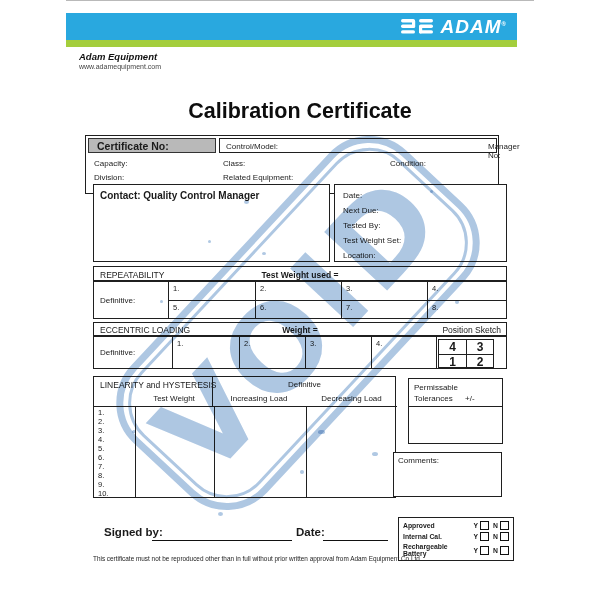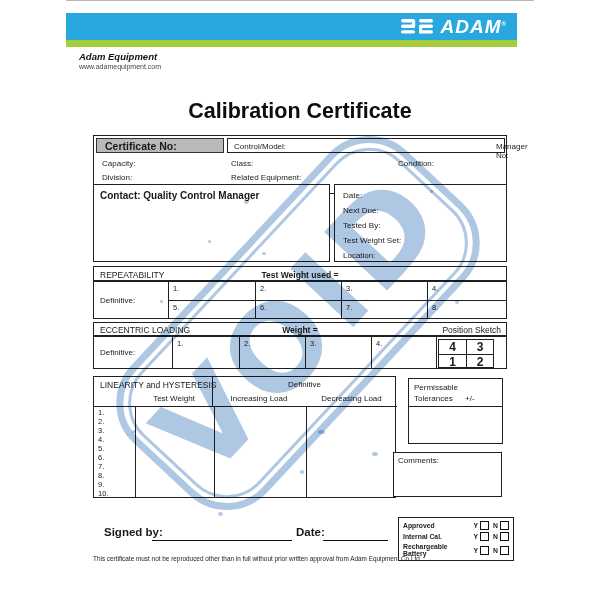--- a/index.html
+++ b/index.html
@@ -14,21 +14,21 @@
   #top-edge{left:66px;top:0;width:468px;height:1px;background:#b9b9b9;}
   #banner{left:66px;top:13px;width:451px;height:27px;background:var(--banner,#29a8df);
           display:flex;align-items:center;justify-content:flex-end;padding-right:10px;box-sizing:border-box;}
   #stripe{left:66px;top:40px;width:451px;height:7px;background:var(--stripe,#a4ce3c);}
   #brand{color:#fff;font-style:italic;font-weight:bold;font-size:19px;letter-spacing:1px;line-height:1;}
   #brand sup{font-size:6px;font-style:normal;}
   #company{left:79px;top:51px;font-size:9.5px;font-weight:bold;font-style:italic;color:#111;}
   #website{left:79px;top:63px;font-size:7px;color:#444;}
   #doc-title{left:90px;top:99px;width:420px;text-align:center;font-size:21.5px;font-weight:bold;color:#0d0d0d;}
   
-  #info-table{left:93px;top:135px;width:414px;height:59px;}
+  #info-table{left:85px;top:135px;width:414px;height:59px;}
   #cert-no-cell{left:2px;top:2px;width:128px;height:15px;background:var(--cert_cell,#b9b9b9);
                 border:1px solid #333;display:flex;align-items:center;padding-left:8px;box-sizing:border-box;
                 font-size:10.5px;font-weight:bold;}
   #row1-cell{left:133px;top:2px;width:278px;height:15px;border:1px solid #1f1f1f;box-sizing:border-box;}
   
   #contact-left{left:93px;top:184px;width:237px;height:78px;}
   #contact-right{left:334px;top:184px;width:173px;height:78px;}
   .cfield{position:absolute;left:8px;font-size:8px;}
   
   #rep-header{left:93px;top:266px;width:414px;height:15px;}

